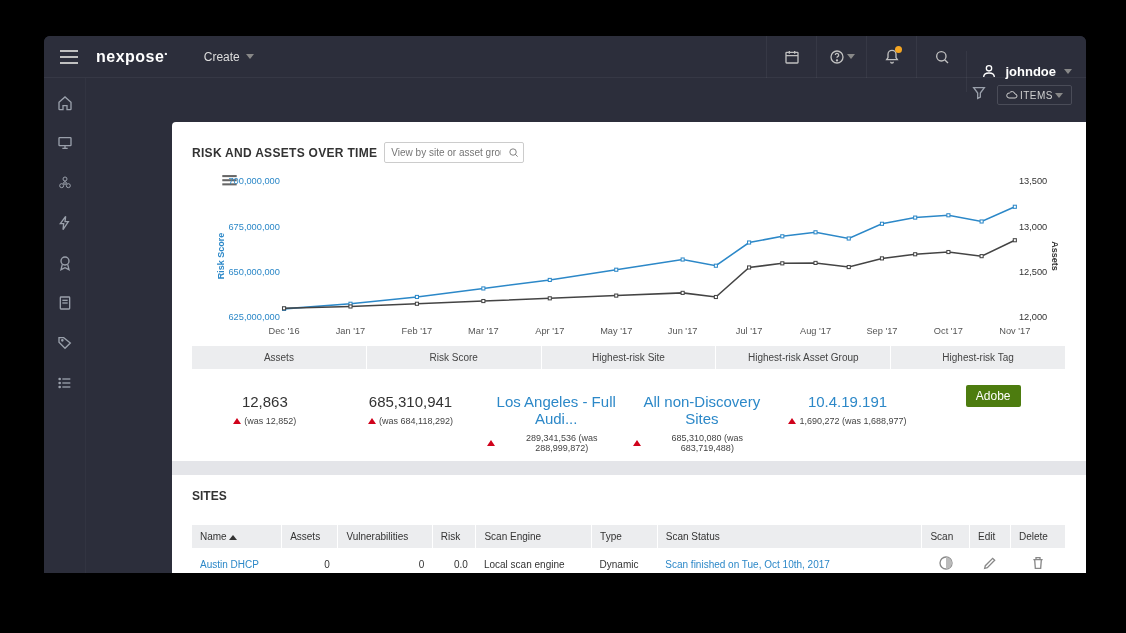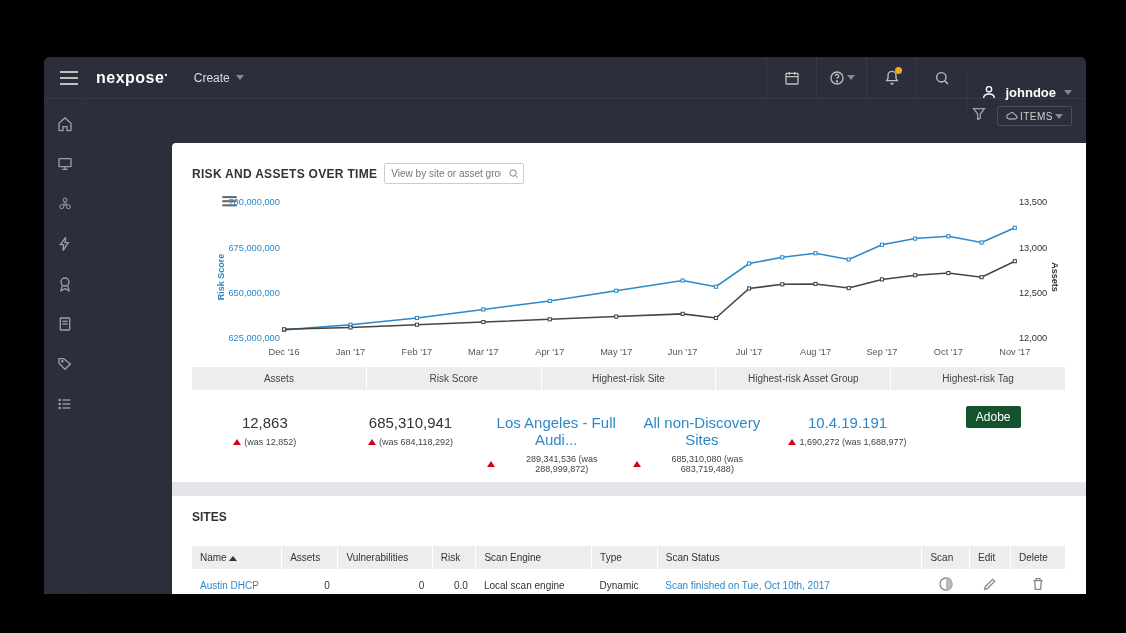--- a/index.html
+++ b/index.html
@@ -1,23 +1,23 @@
 <!DOCTYPE html>
 <html><head>
 <meta charset="utf-8">
 <style>
 * { margin:0; padding:0; box-sizing:border-box; font-family:Arial,Helvetica,sans-serif; }
 body { background:#000; width:1126px; height:633px; overflow:hidden; }
-.frame { position:absolute; left:44px; top:57px; width:1042px; height:537px; background:#2c2e3b; border-radius:6px 6px 0 0; overflow:hidden; }
+.frame { position:absolute; left:44px; top:36px; width:1042px; height:537px; background:#2c2e3b; border-radius:6px 6px 0 0; overflow:hidden; }
 .topbar { height:42px; background:#2c2e3b; display:flex; align-items:center; color:#d0d0d0; border-bottom:1px solid rgba(255,255,255,0.05);}
 .tb-left { display:flex; align-items:center; gap:18px; padding-left:16px;}
 .hamburger { width:18px; height:14px; display:flex; flex-direction:column; justify-content:space-between; cursor:pointer;}
 .hamburger span{height:2px;background:#c0c0c0;width:100%;}
 .brand { font-size:16px; font-weight:bold; color:#fff; letter-spacing:0.5px;}
-.create { font-size:12px; color:#ddd; margin-left:8px; cursor:pointer; display:flex; align-items:center; gap:6px;}
+.create { font-size:12px; color:#ddd; margin-left:18px; cursor:pointer; display:flex; align-items:center; gap:6px;}
 .tb-right { margin-left:auto; display:flex; align-items:center; height:100%; }
 .tb-btn { width:50px; height:42px; display:flex; align-items:center; justify-content:center; border-left:1px solid rgba(255,255,255,0.05); cursor:pointer; color:#c0c0c0; position:relative;}
 .tb-user { padding:16px 14px; display:flex; align-items:center; gap:8px; border-left:1px solid rgba(255,255,255,0.05); height:100%; cursor:pointer; font-size:13px; color:#fff;margin-top:29px;}
 .badge-dot { position:absolute; top:10px; right:14px; width:7px; height:7px; background:#f5a623; border-radius:50%;}
 .sidebar { position:absolute; left:0; top:42px; width:42px; bottom:0; background:#2c2e3b; display:flex; flex-direction:column; align-items:center; padding-top:16px; gap:22px; border-right:1px solid rgba(255,255,255,0.03);}
 .sb-icon { width:18px; height:18px; color:#9aa0ab; cursor:pointer; display:flex; align-items:center; justify-content:center;}
 .content { position:absolute; left:42px; top:42px; right:0; bottom:0; overflow:hidden; }
 .toolbar2 { height:34px; display:flex; align-items:center; justify-content:flex-end; padding-right:14px; gap:10px;}
 .filter-ico { color:#9aa0ab; cursor:pointer;}
 .items-btn { display:flex; align-items:center; gap:2px; border:1px solid #4a4c58; padding:3px 8px; border-radius:2px; font-size:10px; color:#d0d0d0; cursor:pointer; letter-spacing:0.5px;}
@@ -32,21 +32,21 @@
 .chart svg { width:100%; height:100%; }
 .ylabel-l { position:absolute; left:-14px; top:50%; transform:translateY(-50%) rotate(-90deg); font-size:9px; color:#2c88c8; font-weight:bold;}
 .ylabel-r { position:absolute; right:-14px; top:50%; transform:translateY(-50%) rotate(90deg); font-size:9px; color:#333; font-weight:bold;}
 .summary-row { display:flex; margin:8px 0 0 0; }
 .summary-cell { flex:1; text-align:center; padding:8px 4px; }
 .summary-hdr { font-size:10px; color:#444; background:#ecedef; padding:6px 0; border-right:1px solid #fff;}
 .summary-val { font-size:15px; color:#333; margin-top:8px; font-weight:normal;}
 .summary-val.link { color:#2c88c8; cursor:pointer;}
 .summary-sub { font-size:9px; color:#444; margin-top:6px; display:flex; justify-content:center; gap:3px; align-items:center;}
 .tri-up { width:0; height:0; border-left:4px solid transparent; border-right:4px solid transparent; border-bottom:6px solid #d0021b; display:inline-block;}
-.tag-badge { display:inline-block; background:#14532d; color:#fff; padding:4px 10px; border-radius:2px; font-size:12px;}
+.tag-badge { display:inline-block; background:#4d7c0f; color:#fff; padding:4px 10px; border-radius:2px; font-size:12px;}
 .divider { height:14px; background:#e4e5e9; margin:0 -20px;}
 .sites-title { font-size:12px; font-weight:bold; color:#333; padding-top:14px;}
 table.sites { width:100%; border-collapse:collapse; margin-top:22px; font-size:10px; color:#333;}
 table.sites th { background:#ecedef; font-weight:normal; text-align:left; padding:6px 8px; border-right:1px solid #fff; color:#333;}
 table.sites td { padding:7px 8px; border-bottom:1px solid #eee; }
 table.sites .link { color:#2c88c8; cursor:pointer;}
 .row-ico { color:#888; cursor:pointer; text-align:center;}
 .chev { display:inline-block; width:0; height:0; border-left:4px solid transparent; border-right:4px solid transparent; border-top:5px solid #888;}
 .chev.up { border-top:none; border-bottom:5px solid #888;}
 svg.ico { width:16px; height:16px; }

